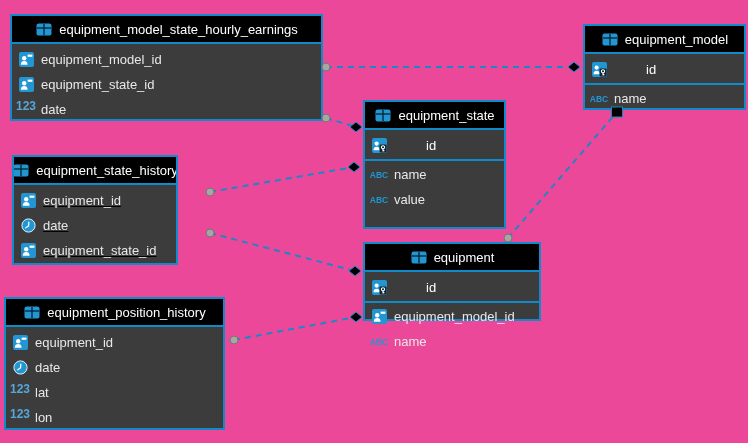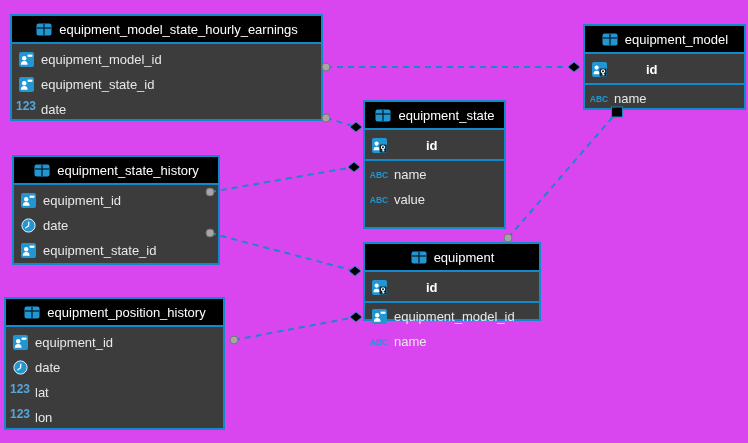--- a/index.html
+++ b/index.html
@@ -1,34 +1,34 @@
 <!DOCTYPE html>
 <html><head>
 <meta charset="utf-8">
 <style>
   html,body{margin:0;padding:0;background:#ffffff;}
   #canvas{
-    position:relative;width:748px;height:443px;background:#d946ef;overflow:hidden;
+    position:relative;width:748px;height:443px;background:#ec4899;overflow:hidden;
     font-family:"Liberation Sans","DejaVu Sans",sans-serif;
   }
   .table{
     position:absolute;box-sizing:border-box;
     border:2px solid var(--accent);background:var(--body-bg);
   }
   .thead{
     height:26px;background:var(--header-bg);border-bottom:2px solid var(--accent);
     display:flex;align-items:center;justify-content:center;gap:6px;
     color:#ffffff;font-size:13px;padding:0 4px;white-space:nowrap;overflow:hidden;
   }
   .tbody{padding-top:3px;}
   .row{
     height:25px;display:flex;align-items:center;gap:6px;padding:0 5px;
     font-size:13px;color:var(--text);white-space:nowrap;overflow:hidden;
   }
-  .row.pk .cname{font-weight:bold;color:#ffffff;padding-left:32px;}
+  .row.pk .cname{font-weight:normal;color:#ffffff;padding-left:32px;}
   .sep{border-top:2px solid var(--accent);margin:1px 0;}
   .icon{flex:0 0 18px;width:18px;display:flex;align-items:center;justify-content:center;}
   .dt-num{color:var(--num-blue);font-size:12px;font-weight:bold;transform:translateY(-4px);letter-spacing:0;}
   .dt-txt{color:var(--icon-blue);font-size:8.5px;font-weight:bold;letter-spacing:0;text-align:right;}
   #wires{position:absolute;left:0;top:0;z-index:5;pointer-events:none;}
   #tables .table{z-index:1;}
 </style>
 </head>
 <body>
 
@@ -143,21 +143,21 @@
             <span class="cname">name</span>
           </div>
           <div class="row">
             <span class="icon">
               <span class="dt-txt">ABC</span>
             </span>
             <span class="cname">value</span>
           </div>
         </div>
       </div>
-      <div class="table" style="left: 12px; top: 155px; width: 208px; height: 110px;">
+      <div class="table" style="left: 12px; top: 155px; width: 166px; height: 110px; text-decoration: underline;">
         <div class="thead">
           <span class="icon">
             <svg width="16" height="13" viewBox="0 0 16 13">
               <rect x="0.5" y="0.5" width="15" height="12" rx="2" fill="#2196d3"></rect>
               <line x1="1" y1="5" x2="15" y2="5" stroke="#09212e" stroke-width="1.3"></line>
               <line x1="8" y1="1" x2="8" y2="12" stroke="#09212e" stroke-width="1.3"></line>
             </svg>
           </span>
           <span>equipment_state_history</span>
         </div>

